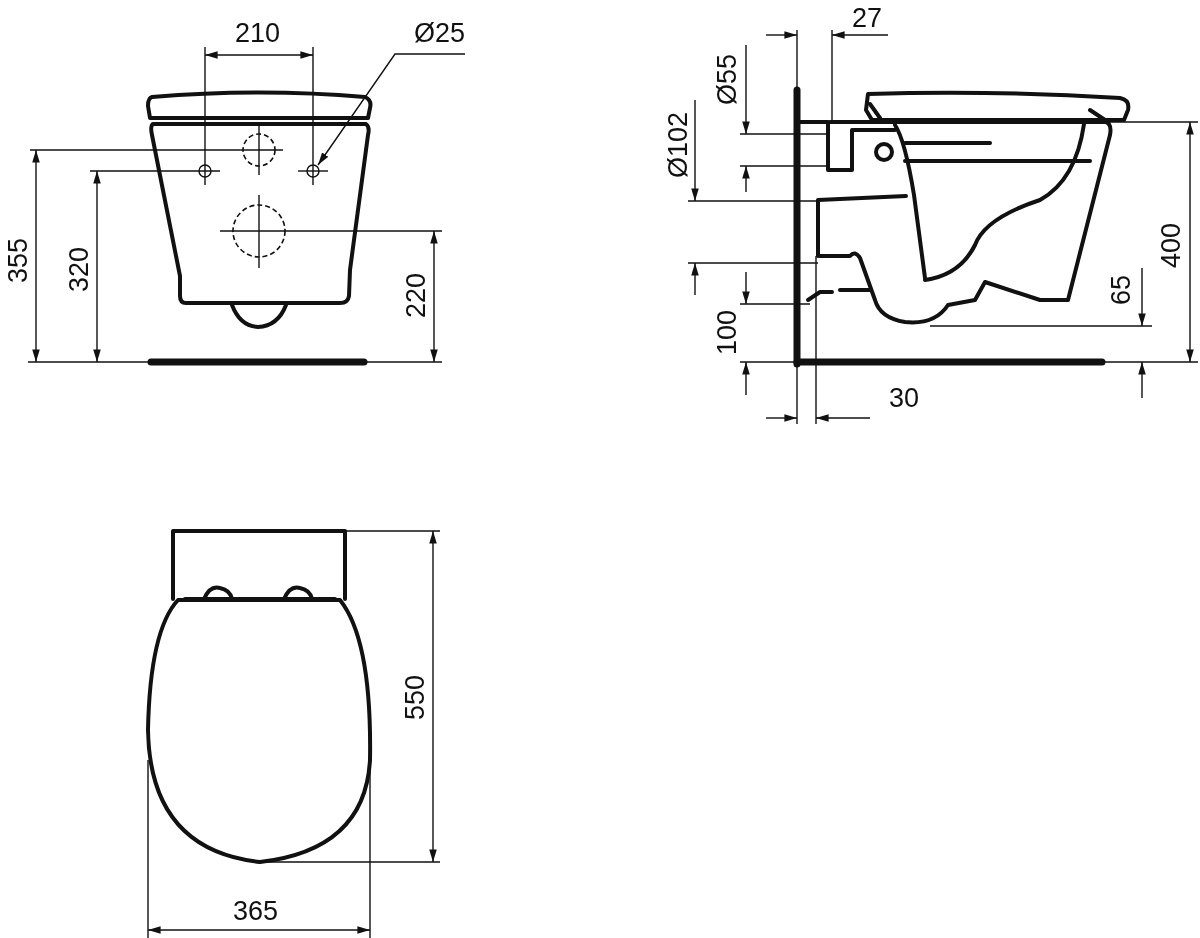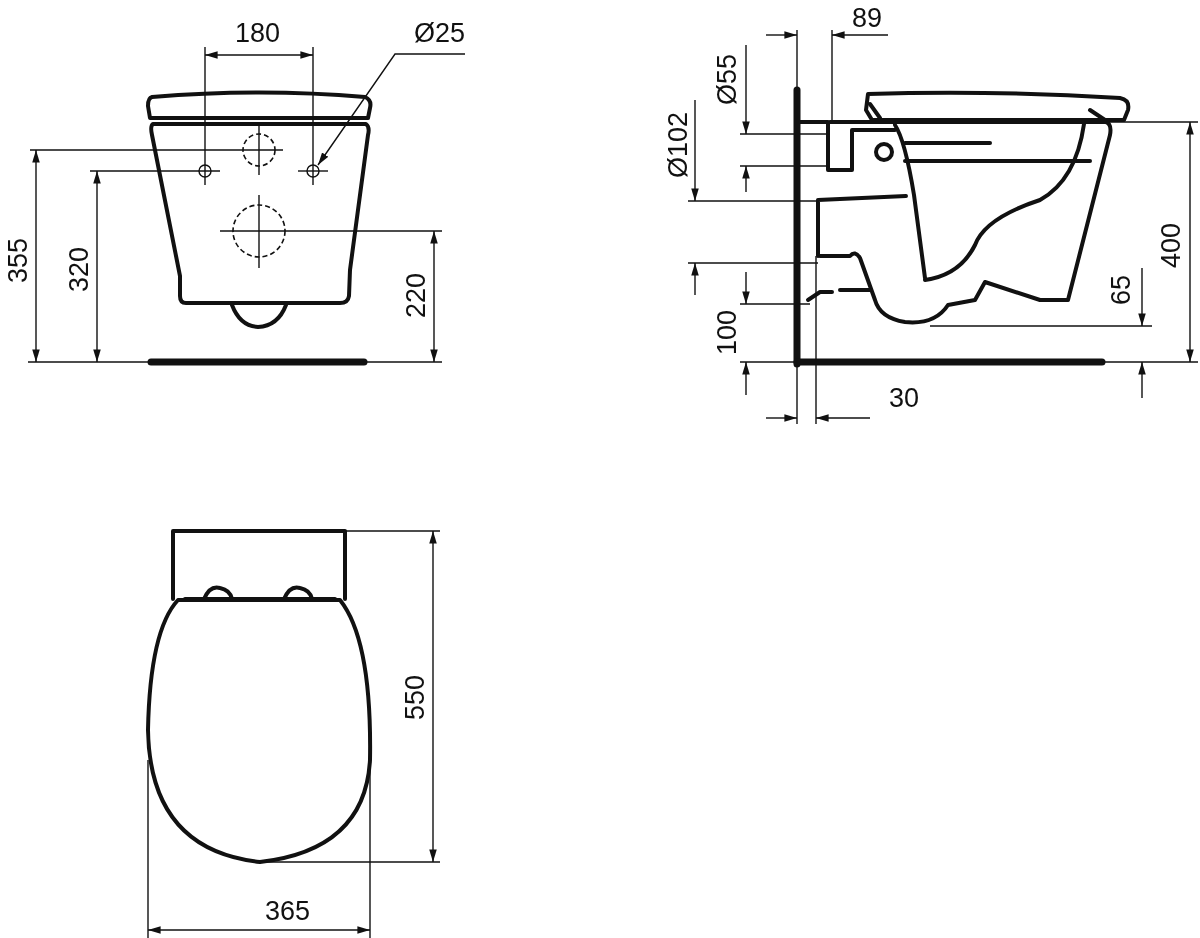--- a/index.html
+++ b/index.html
@@ -123,28 +123,28 @@
     <line class="d" x1="260" y1="862" x2="440" y2="862"></line>
     <line class="d" x1="148" y1="760" x2="148" y2="938"></line>
     <line class="d" x1="370" y1="760" x2="370" y2="938"></line>
 
     <line class="d" x1="433" y1="531" x2="433" y2="862" marker-start="url(#a)" marker-end="url(#a)"></line>
 
     <line class="d" x1="148" y1="930" x2="370" y2="930" marker-start="url(#a)" marker-end="url(#a)"></line>
   </g>
 </svg>
 
-<div class="lbl" style="left:235px;top:20px;">180</div>
+<div class="lbl" style="left:235px;top:20px;">210</div>
 <div class="lbl" style="left:414px;top:20px;">Ø25</div>
 <div class="lbl rot" style="left:5px;top:283px;">355</div>
 <div class="lbl rot" style="left:66px;top:292px;">320</div>
 <div class="lbl rot" style="left:403px;top:318px;">220</div>
 
-<div class="lbl" style="left:852px;top:5px;">89</div>
+<div class="lbl" style="left:852px;top:5px;">27</div>
 <div class="lbl rot" style="left:714px;top:105px;">Ø55</div>
 <div class="lbl rot" style="left:665px;top:178px;">Ø102</div>
 <div class="lbl rot" style="left:714px;top:355px;">100</div>
 <div class="lbl" style="left:889px;top:385px;">30</div>
 <div class="lbl rot" style="left:1108px;top:305px;">65</div>
 <div class="lbl rot" style="left:1158px;top:268px;">400</div>
 
 <div class="lbl rot" style="left:402px;top:720px;">550</div>
-<div class="lbl" style="left:233px;top:898px;margin-left:32px;">365</div>
+<div class="lbl" style="left:233px;top:898px;">365</div>
 
 </body></html>

